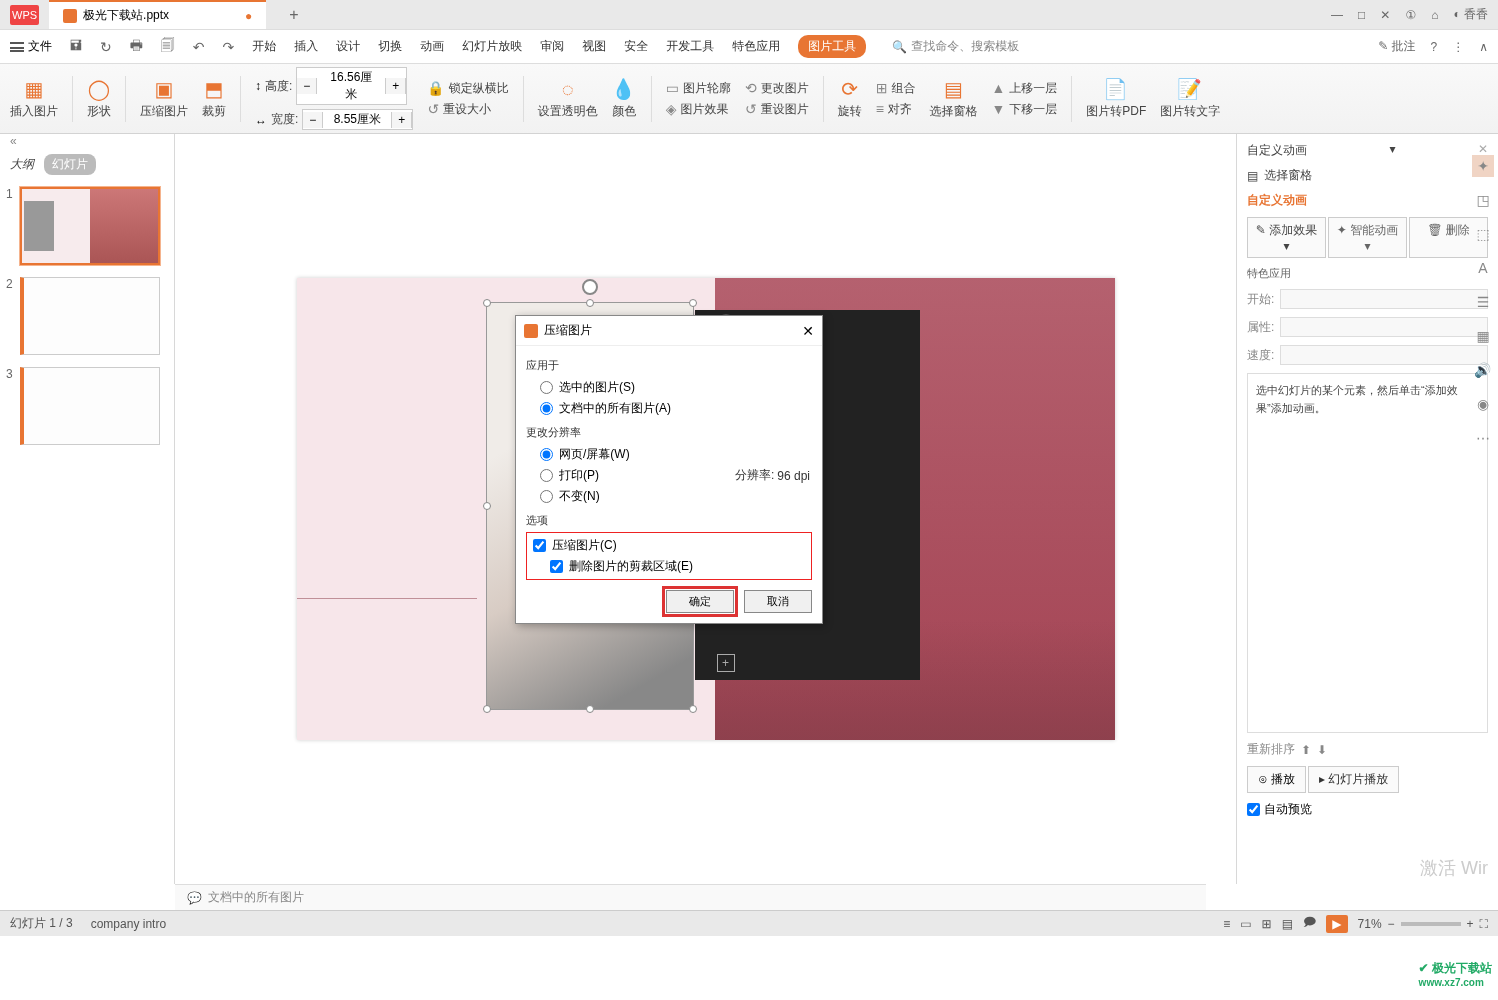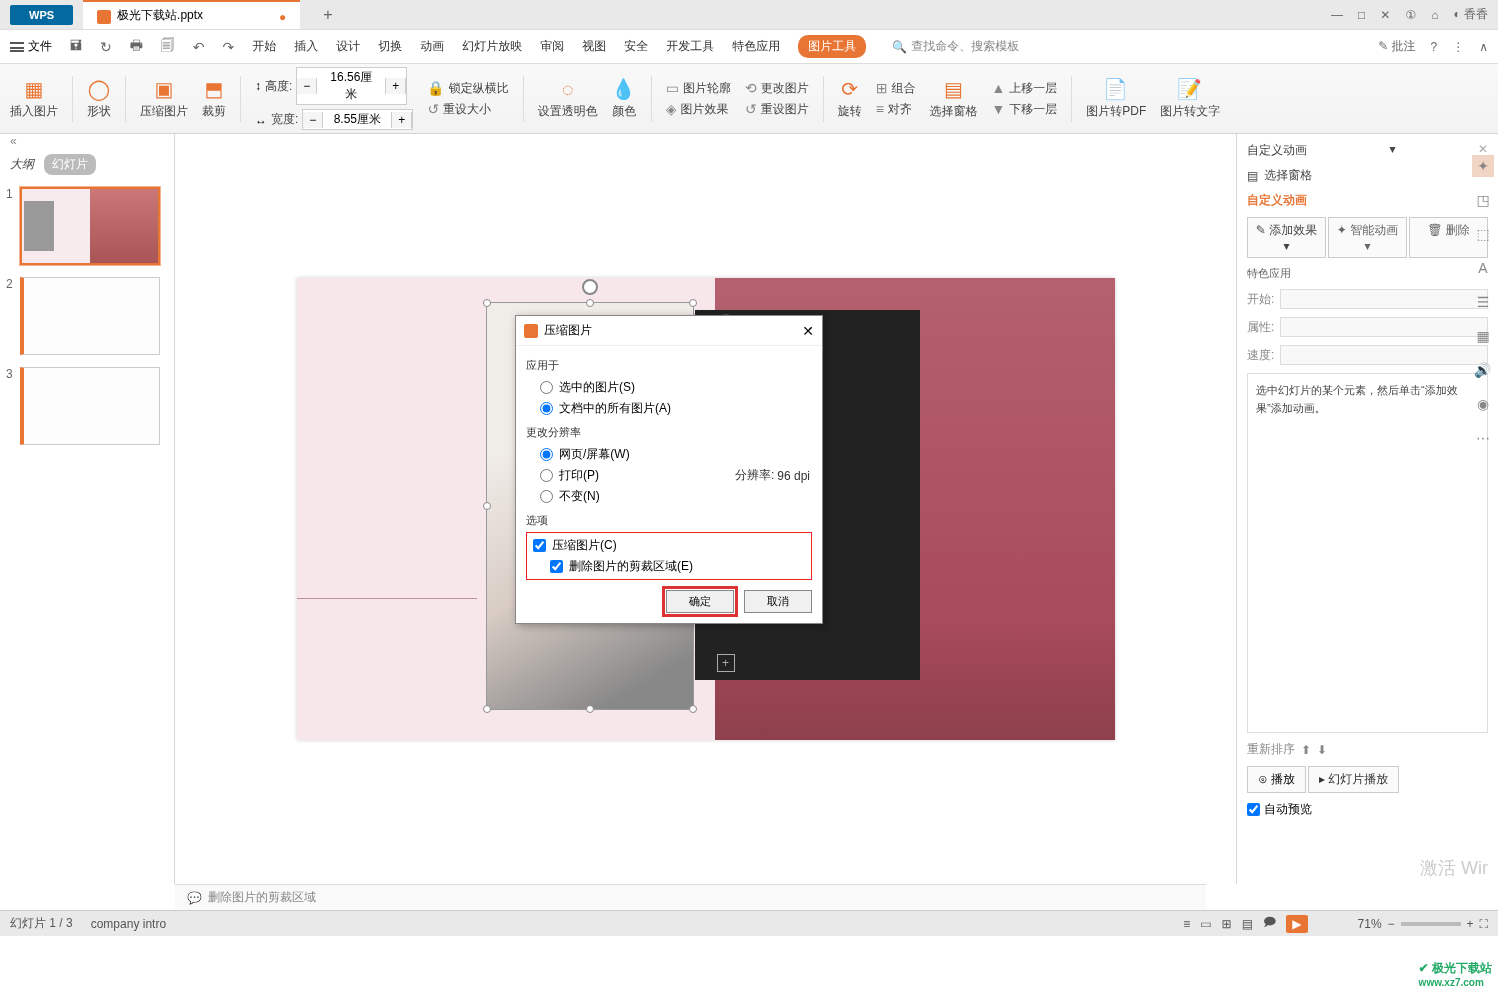--- a/index.html
+++ b/index.html
@@ -1,19 +1,19 @@
 <!DOCTYPE html>
 <html><head>
 <meta charset="utf-8">
 <style>
 *{box-sizing:border-box;margin:0;padding:0;font-family:"Microsoft YaHei",sans-serif;font-size:12px;}
 body{background:#fff;width:1498px;height:1000px;overflow:hidden;position:relative;}
 .titlebar{height:30px;background:#e9e9e9;display:flex;align-items:center;padding:0 10px;border-bottom:1px solid #ddd;}
-.wps-logo{background:#0369a1;color:#fff;padding:4px 19px;font-weight:bold;font-size:11px;border-radius:2px;}
-.tab{background:#fff;border-top:2px solid #e87533;padding:5px 14px;margin-left:10px;display:flex;align-items:flex-end;gap:6px;}
+.wps-logo{background:#ef4444;color:#fff;padding:4px 2px;font-weight:normal;font-size:11px;border-radius:2px;}
+.tab{background:#fff;border-top:2px solid #e87533;padding:5px 14px;margin-left:10px;display:flex;align-items:center;gap:6px;}
 .tab .ico{width:14px;height:14px;background:#e87533;border-radius:2px;}
 .tab .dot{color:#e87533;margin-left:70px;}
 .tab-add{margin-left:15px;font-size:16px;color:#666;padding:0 8px;}
 .title-right{margin-left:auto;display:flex;align-items:center;gap:15px;color:#666;}
 .menubar{height:34px;background:#fff;display:flex;align-items:center;padding:0 10px;gap:18px;border-bottom:1px solid #ddd;}
 .menu-file{display:flex;align-items:center;gap:4px;}
 .ham{display:inline-block;width:14px;height:10px;border-top:2px solid #555;border-bottom:2px solid #555;position:relative;}
 .ham:before{content:"";position:absolute;top:3px;left:0;width:14px;height:2px;background:#555;}
 .mico{color:#666;font-size:14px;}
 .menubar .mi{cursor:pointer;color:#333;}
@@ -91,21 +91,21 @@
 .activate{position:absolute;right:10px;bottom:120px;color:#ccc;font-size:18px;}
 
 .sidetabs{position:absolute;right:0;top:145px;width:30px;display:flex;flex-direction:column;gap:12px;align-items:center;padding-top:10px;}
 .sidetabs .st{width:22px;height:22px;color:#888;display:flex;align-items:center;justify-content:center;font-size:14px;}
 .sidetabs .st.act{background:#f0d4c4;}
 
 .notesbar{height:26px;border-top:1px solid #ddd;background:#f9f9f9;display:flex;align-items:center;padding:0 12px;color:#888;gap:6px;width:calc(100% - 262px - 175px - 30px);margin-left:175px;}
 .statusbar{height:26px;background:#e9e9e9;border-top:1px solid #ccc;display:flex;align-items:center;padding:0 10px;gap:18px;color:#555;font-size:11px;}
 .statusbar .right{margin-left:auto;display:flex;align-items:center;gap:10px;}
 .playbtn{background:#e87533;color:#fff;padding:2px 6px;border-radius:2px;}
-.zoom{display:flex;align-items:center;gap:6px;margin-left:40px;}
+.zoom{display:flex;align-items:center;gap:6px;}
 
 .dialog{position:absolute;left:515px;top:315px;width:308px;background:#fff;border:1px solid #888;box-shadow:2px 2px 8px rgba(0,0,0,.3);z-index:100;}
 .dlg-title{background:#fff;padding:6px 8px;display:flex;align-items:center;gap:6px;border-bottom:1px solid #eee;}
 .dlg-title .di{width:14px;height:14px;background:#e87533;border-radius:2px;}
 .dlg-title .dx{margin-left:auto;font-size:14px;cursor:pointer;}
 .dlg-body{padding:6px 10px 10px;}
 .dlg-sect{font-size:11px;color:#333;margin:6px 0 4px;}
 .dlg-opt{display:flex;align-items:center;gap:6px;padding:2px 0 2px 14px;font-size:11px;}
 .dlg-res{display:flex;align-items:center;justify-content:flex-start;padding-right:2px;font-size:11px;color:#333;}
 .dlg-box{border:1px solid #e22;padding:2px 6px;margin:2px 0;}
@@ -401,21 +401,21 @@
   <div class="st">A</div>
   <div class="st">☰</div>
   <div class="st">▦</div>
   <div class="st">🔊</div>
   <div class="st">◉</div>
   <div class="st">⋯</div>
 </div>
 
 <div class="notesbar">
     <span>💬</span>
-    <span>删除图片的剪裁区域</span>
+    <span>文档中的所有图片</span>
   </div>
 
 <div class="statusbar">
   <span>幻灯片 1 / 3</span>
   <span>company intro</span>
   <div class="right">
     <span>≡</span>
     <span>▭</span>
     <span>⊞</span>
     <span>▤</span>

